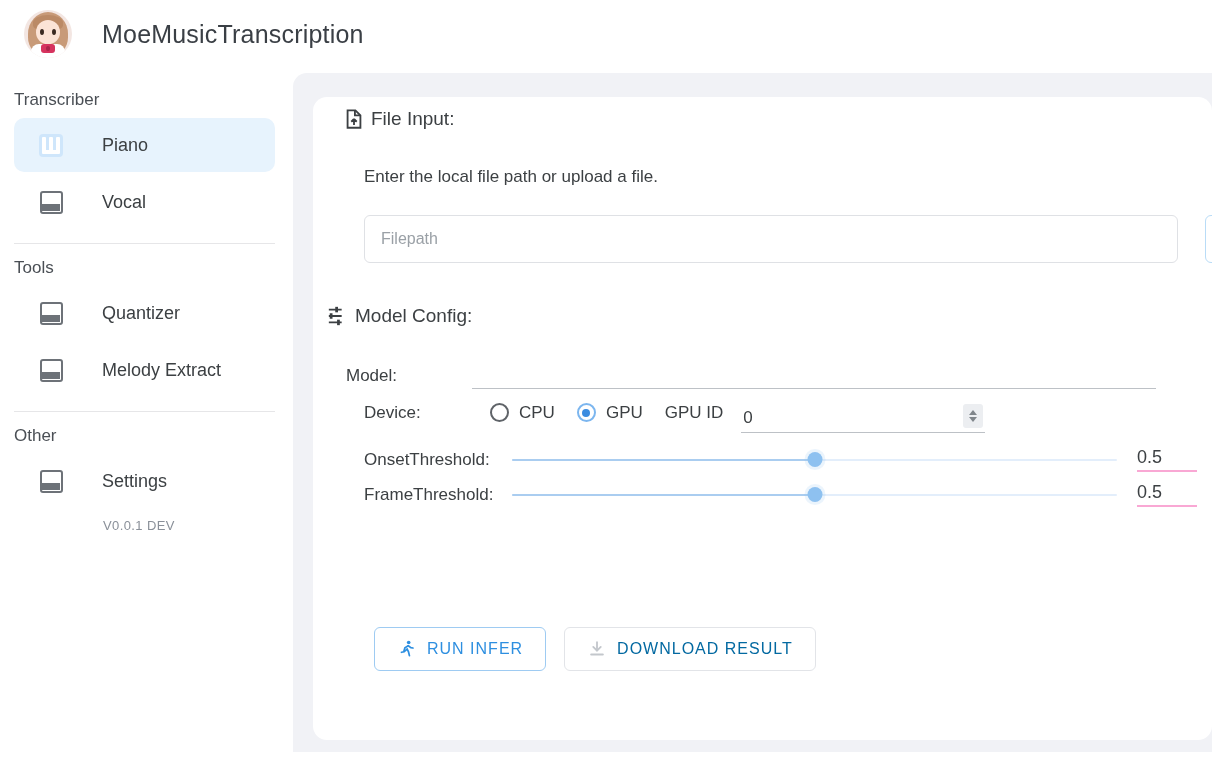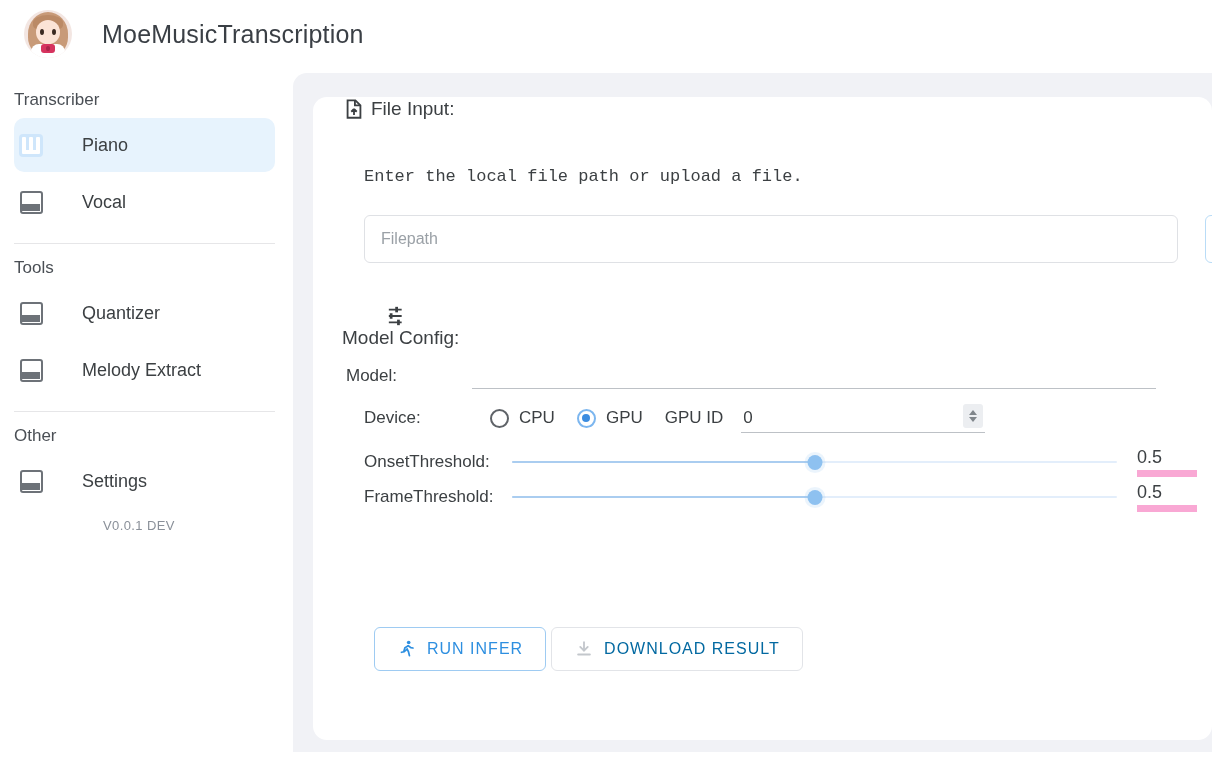--- a/index.html
+++ b/index.html
@@ -56,21 +56,21 @@
     font-size: 17px;
     color: #4a4f55;
     padding-left: 14px;
     margin-bottom: 8px;
   }
   .nav-item {
     display: flex; align-items: center;
     height: 54px;
     margin: 3px 18px 3px 14px;
     border-radius: 10px;
-    padding-left: 4px;
+    padding-left: 24px;
     cursor: pointer;
   }
   .nav-item.active { background: #e7f3fd; }
   .nav-ico {
     width: 26px; height: 26px; flex: none;
     display: flex; align-items: center; justify-content: center;
   }
   .nav-label {
     margin-left: 38px;
     font-size: 18px;
@@ -135,21 +135,21 @@
     width: 899px; height: 643px;
     background: #ffffff;
     border-radius: 14px;
   }
 
   .sec-head {
     display: flex; align-items: center;
     font-size: 19px; color: #3c4043;
   }
   .sec-head .sec-ico { width: 22px; height: 22px; margin-right: 6px; flex: none; }
-  .sec-sub { font-size: 17px; color: #3c4043; font-family: Liberation Mono, monospace; }
+  .sec-sub { font-size: 17px; color: #3c4043; }
 
   .filepath-input {
     width: 814px; height: 48px;
     border: 1px solid #dfe1e5;
     border-radius: 6px;
     padding: 0 16px;
     font-size: 16px;
     color: #3c4043;
     outline: none;
     font-family: "Liberation Sans", sans-serif;
@@ -237,21 +237,21 @@
   .slider-track .thumb {
     position: absolute;
     width: 15px; height: 15px; border-radius: 50%;
     background: #8ec1f0;
     transform: translateX(-50%);
     box-shadow: 0 0 0 3px rgba(142,193,240,0.18);
   }
   .slider-value {
     width: 60px; margin-left: 20px;
     font-size: 18px; color: #3c4043;
-    border-bottom: 7px solid #f9a8d4;
+    border-bottom: 2px solid #f9a8d4;
     padding-bottom: 2px;
   }
 
   .btn {
     height: 44px;
     border-radius: 6px;
     display: inline-flex; align-items: center; justify-content: center;
     font-size: 16px; letter-spacing: 1px;
     background: #ffffff;
     cursor: pointer;
@@ -352,57 +352,57 @@
       <span class="nav-label">Settings</span>
     </div>
 
     <div class="version">V0.0.1 DEV</div>
   </div>
 
   <div class="content-bg"></div>
 
   <div class="card">
 
-    <div class="sec-head" style="position:absolute; left:30px; top:1px;">
+    <div class="sec-head" style="position:absolute; left:30px; top:11px;">
       <span class="sec-ico">
         <svg viewBox="0 0 24 24" width="22" height="22">
           <path d="M5 2.5h8.5L19 8v13.5H5z" fill="none" stroke="#3c4043" stroke-width="2"></path>
           <path d="M13 2.5V8h5.5" fill="none" stroke="#3c4043" stroke-width="2"></path>
           <path d="M12 18.5v-6M12 12l-3 3M12 12l3 3" fill="none" stroke="#3c4043" stroke-width="2"></path>
         </svg>
       </span>
       <span>File Input:</span>
     </div>
 
     <div class="sec-sub" style="position:absolute; left:51px; top:70px;">Enter the local file path or upload a file.</div>
 
     <input class="filepath-input" style="position: absolute; left: 51px; top: 118px;" placeholder="Filepath">
 
     <div class="upload-btn"></div>
 
-    <div class="sec-head" style="position:absolute; left:29px; top:208px;flex-direction:column;">
+    <div class="sec-head" style="position:absolute; left:14px; top:208px;">
       <span class="sec-ico">
         <svg viewBox="0 0 24 24" width="22" height="22">
           <path d="M2 5h14M2 12h14M2 19h14" stroke="#3c4043" stroke-width="2" fill="none"></path>
           <rect x="9" y="2" width="3" height="6" fill="#3c4043"></rect>
           <rect x="3" y="9" width="3" height="6" fill="#3c4043"></rect>
           <rect x="11" y="16" width="3" height="6" fill="#3c4043"></rect>
         </svg>
       </span>
       <span>Model Config:</span>
     </div>
 
     <div style="position:absolute; left:33px; top:266px; width:810px; display:flex; align-items:center;">
       <span class="row-label">Model:</span>
       <select class="model-select">
         <option></option>
       </select>
     </div>
 
-    <div style="position:absolute; left:51px; top:306px; display:flex; align-items:center;">
+    <div style="position:absolute; left:51px; top:306px; display:flex; ">
       <span class="row-label">Device:</span>
       <span class="radio"></span>
       <span class="radio-text">CPU</span>
       <span class="radio on" style="margin-left:22px;"></span>
       <span class="radio-text">GPU</span>
       <span class="radio-text" style="margin-left:22px;">GPU ID</span>
       <span class="gpuid-wrap" style="margin-left:18px;">
         <input class="gpuid-input" value="0" style="">
         <span class="spinner">
           <span class="up"></span>
@@ -425,21 +425,21 @@
       <span class="row-label">FrameThreshold:</span>
       <span class="slider-track">
         <span class="rail"></span>
         <span class="fill" style="width:50%"></span>
         <span class="thumb" style="left:50%"></span>
       </span>
       <span class="slider-value">0.5</span>
     </div>
 
 
-    <div style="position:absolute; left:61px; top:530px; display:flex; gap:5px;justify-content:center;">
+    <div style="position:absolute; left:61px; top:530px; display:flex; gap:18px;justify-content:center;">
       <div class="btn">
         <span class="bico">
           <svg viewBox="0 0 24 24" width="20" height="20">
             <circle cx="14" cy="4.2" r="2.2" fill="#2e8fe0"></circle>
             <path d="M13.5 8.2L9.5 10.6l-1.2 4.1" stroke="#2e8fe0" stroke-width="2.1" fill="none" stroke-linecap="round"></path>
             <path d="M13.5 8.2l3.2 2.2 2.4.4" stroke="#2e8fe0" stroke-width="2.1" fill="none" stroke-linecap="round"></path>
             <path d="M12.2 12.2l1.6 3.1 1.1 4.6" stroke="#2e8fe0" stroke-width="2.1" fill="none" stroke-linecap="round"></path>
             <path d="M12.2 12.2l-3.7 3.1-3.1.6" stroke="#2e8fe0" stroke-width="2.1" fill="none" stroke-linecap="round"></path>
           </svg>
         </span>

